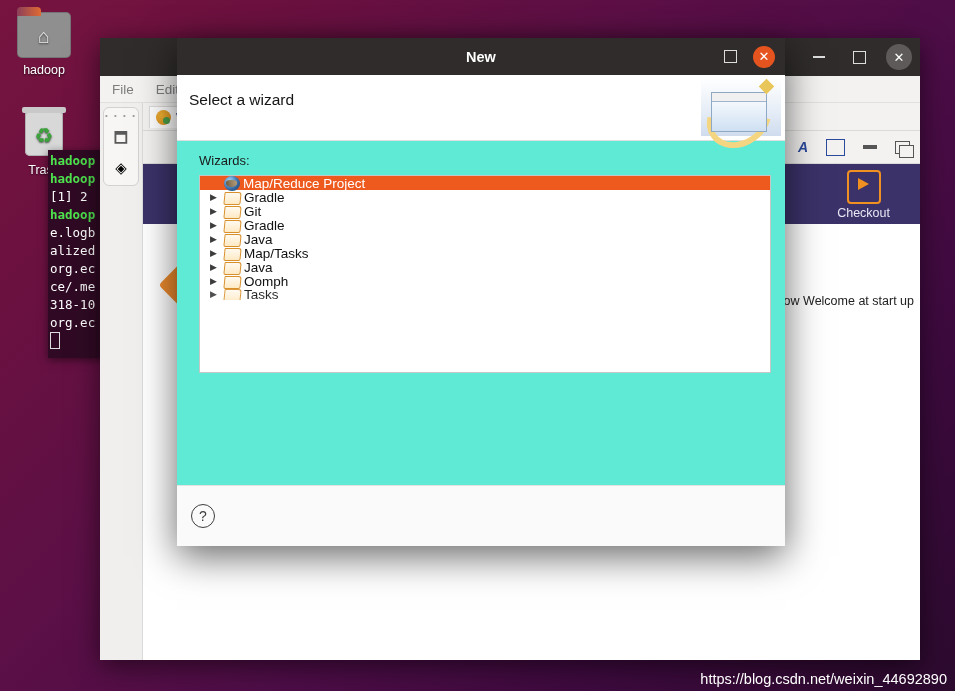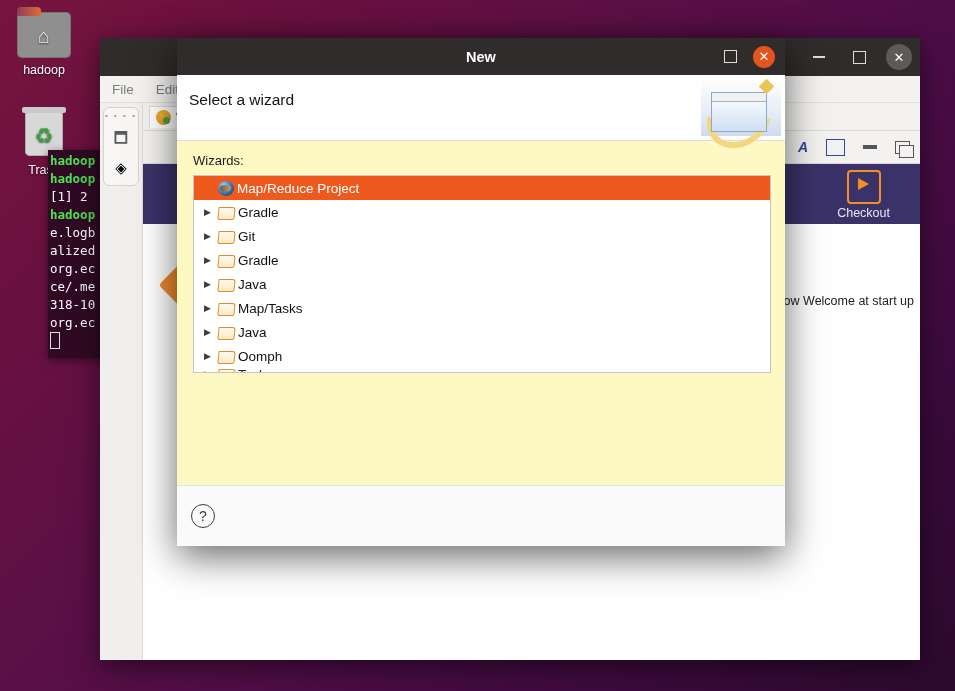--- a/index.html
+++ b/index.html
@@ -385,22 +385,22 @@
   }
   #dlg-header-img .spark {
     position: absolute;
     right: 9px; top: 3px;
     width: 11px; height: 11px;
     background: #e8c65a;
     transform: rotate(45deg);
   }
 
   #dlg-content {
-    padding: 12px 14px 0 16px;
-    background: #fef9c3;
+    padding: 12px 14px 0 22px;
+    background: #5eead4;
     height: 360px;
     box-sizing: border-box;
   }
   #wizards-label { font-size: 13px; color: #1a1a1a; margin-bottom: 7px; }
   #filter-input {
     width: 100%;
     height: 26px;
     box-sizing: border-box;
     border: 1px solid #c6c6c6;
     border-radius: 3px;
@@ -413,21 +413,21 @@
   }
   #wizard-list {
     margin-top: 7px;
     height: 196px;
     background: #fff;
     border: 1px solid #c6c6c6;
     overflow: hidden;
     position: relative;
   }
   .wz-row {
-    height: 24px;
+    height: 14px;
     display: flex;
     align-items: center;
     font-size: 13.5px;
     color: #111;
     padding-left: 6px;
   }
   .wz-row.selected {
     background: #ee5a1e;
     color: #fff;
   }
@@ -718,14 +718,15 @@
 
       </div>
     </div>
 
     <div id="dlg-footer">
       <div id="help-btn">?</div>
     </div>
 
   </div>
 
+  <div style="position:absolute; right:8px; bottom:4px; color:#fff; font-size:14.5px;">https://blog.csdn.net/weixin_44692890</div>
 
 </div>
 
 </body></html>

